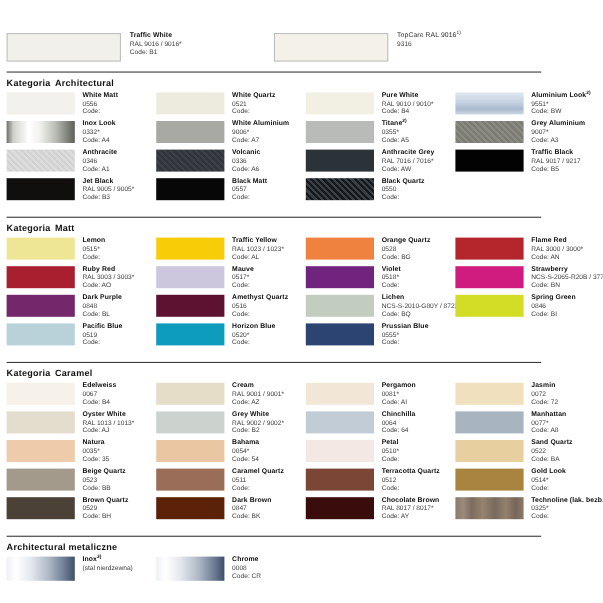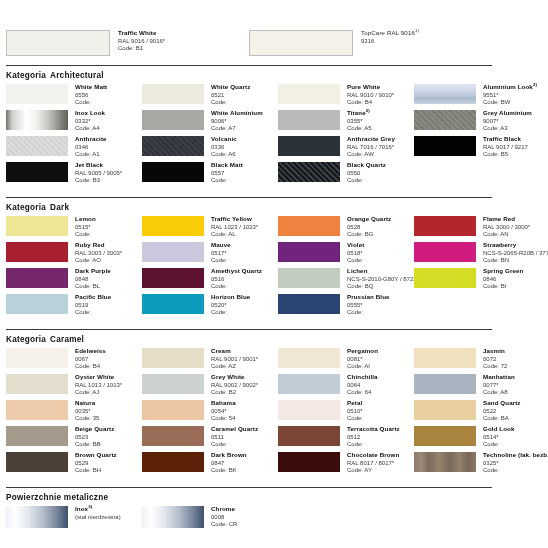--- a/index.html
+++ b/index.html
@@ -205,21 +205,21 @@
             <div class="sw" style="background: rgb(2, 2, 2);"></div>
             <div class="txt">
               <span class="nm">Traffic Black</span>
               <span class="r2">RAL 9017 / 9217</span>
               <span class="r3">Code: B5</span>
             </div>
           </div>
         </div>
       </div>
       <div class="rule"></div>
-      <div class="cat"><span class="catword">Kategoria</span><span>Dark</span></div>
+      <div class="cat"><span class="catword">Kategoria</span><span>Matt</span></div>
       <div class="grid">
         <div class="col">
           <div class="item">
             <div class="sw" style="background: rgb(238, 230, 149);"></div>
             <div class="txt">
               <span class="nm">Lemon</span>
               <span class="r2">0515*</span>
               <span class="r3">Code:</span>
             </div>
           </div>
@@ -512,21 +512,21 @@
               <span class="r2">0325*</span>
               <span class="r3">Code:</span>
             </div>
           </div>
         </div>
       </div>
     </div>
 
   <div class="rule"></div>
 
-  <div class="cat">Powierzchnie metaliczne</div>
+  <div class="cat">Architectural metaliczne</div>
   <div class="grid metal" id="metal-row">
       <div class="col">
         <div class="item">
           <div class="sw" style="background: linear-gradient(90deg, rgb(238, 241, 245) 0%, rgb(255, 255, 255) 14%, rgb(227, 231, 238) 36%, rgb(174, 184, 198) 62%, rgb(112, 127, 150) 84%, rgb(63, 79, 105) 100%);"></div>
           <div class="txt">
             <span class="nm">Inox<sup>3)</sup></span>
             <span class="r2">(stal nierdzewna)</span>
             <span class="r3"></span>
           </div>
         </div>

